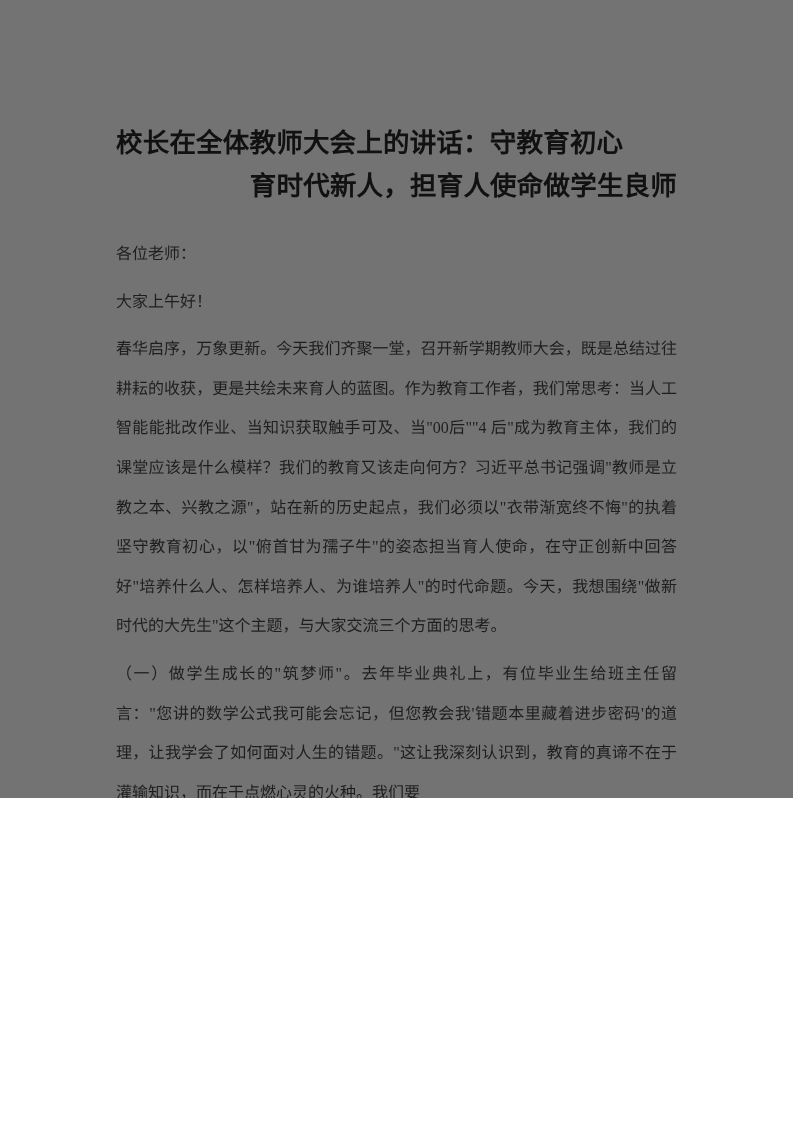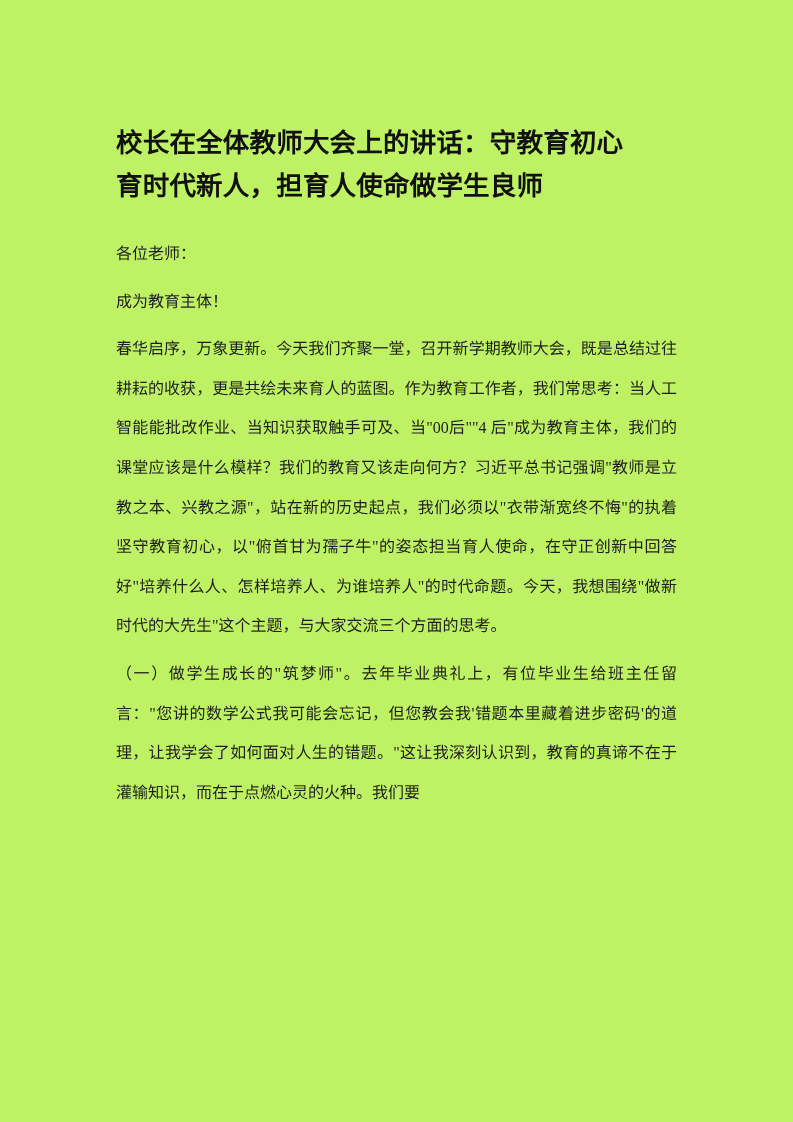--- a/index.html
+++ b/index.html
@@ -8,23 +8,23 @@
     padding: 0;
     background: #ffffff;
   }
   body {
     font-family: "Liberation Serif", "DejaVu Serif", serif;
     color: #1a1a1a;
   }
   .page {
     position: relative;
     width: 793px;
-    height: 1122px;
+    height: 798px;
     margin: 0 auto;
-    background: #bef264;
+    background: #737373;
     box-sizing: border-box;
     overflow: hidden;
   }
   .page-inner {
     position: absolute;
     left: 116px;
     top: 0;
     width: 561px;
   }
   .doc-title {
@@ -42,21 +42,21 @@
     padding-top: 122px;
     padding-bottom: 16px;
   }
   .doc-title .tl1 {
     display: block;
     text-align: left;
     white-space: nowrap;
   }
   .doc-title .tl2 {
     display: block;
-    text-align: left;
+    text-align: right;
     white-space: nowrap;
   }
   .body-block {
     padding-top: 10px;
   }
   p.para {
     margin: 0 0 0 0;
     padding: 0;
     font-size: 16px;
     line-height: 39.6px;
@@ -81,19 +81,19 @@
 
     <div class="title-block">
       <h1 class="doc-title">
         <span class="tl1">校长在全体教师大会上的讲话：守教育初心</span>
         <span class="tl2">育时代新人，担育人使命做学生良师</span>
       </h1>
     </div>
 
     <div class="body-block">
       <p class="para spaced">各位老师：</p>
-      <p class="para spaced">成为教育主体！</p>
+      <p class="para spaced">大家上午好！</p>
       <p class="para spaced">春华启序，万象更新。今天我们齐聚一堂，召开新学期教师大会，既是总结过往耕耘的收获，更是共绘未来育人的蓝图。作为教育工作者，我们常思考：当人工智能能批改作业、当知识获取触手可及、当"00后""4 后"成为教育主体，我们的课堂应该是什么模样？我们的教育又该走向何方？习近平总书记强调"教师是立教之本、兴教之源"，站在新的历史起点，我们必须以"衣带渐宽终不悔"的执着坚守教育初心，以"俯首甘为孺子牛"的姿态担当育人使命，在守正创新中回答好"培养什么人、怎样培养人、为谁培养人"的时代命题。今天，我想围绕"做新时代的大先生"这个主题，与大家交流三个方面的思考。</p>
       <p class="para indent">（一）做学生成长的"筑梦师"。去年毕业典礼上，有位毕业生给班主任留言："您讲的数学公式我可能会忘记，但您教会我'错题本里藏着进步密码'的道理，让我学会了如何面对人生的错题。"这让我深刻认识到，教育的真谛不在于灌输知识，而在于点燃心灵的火种。我们要</p>
     </div>
 
   </div>
 </div>
 
 </body></html>

